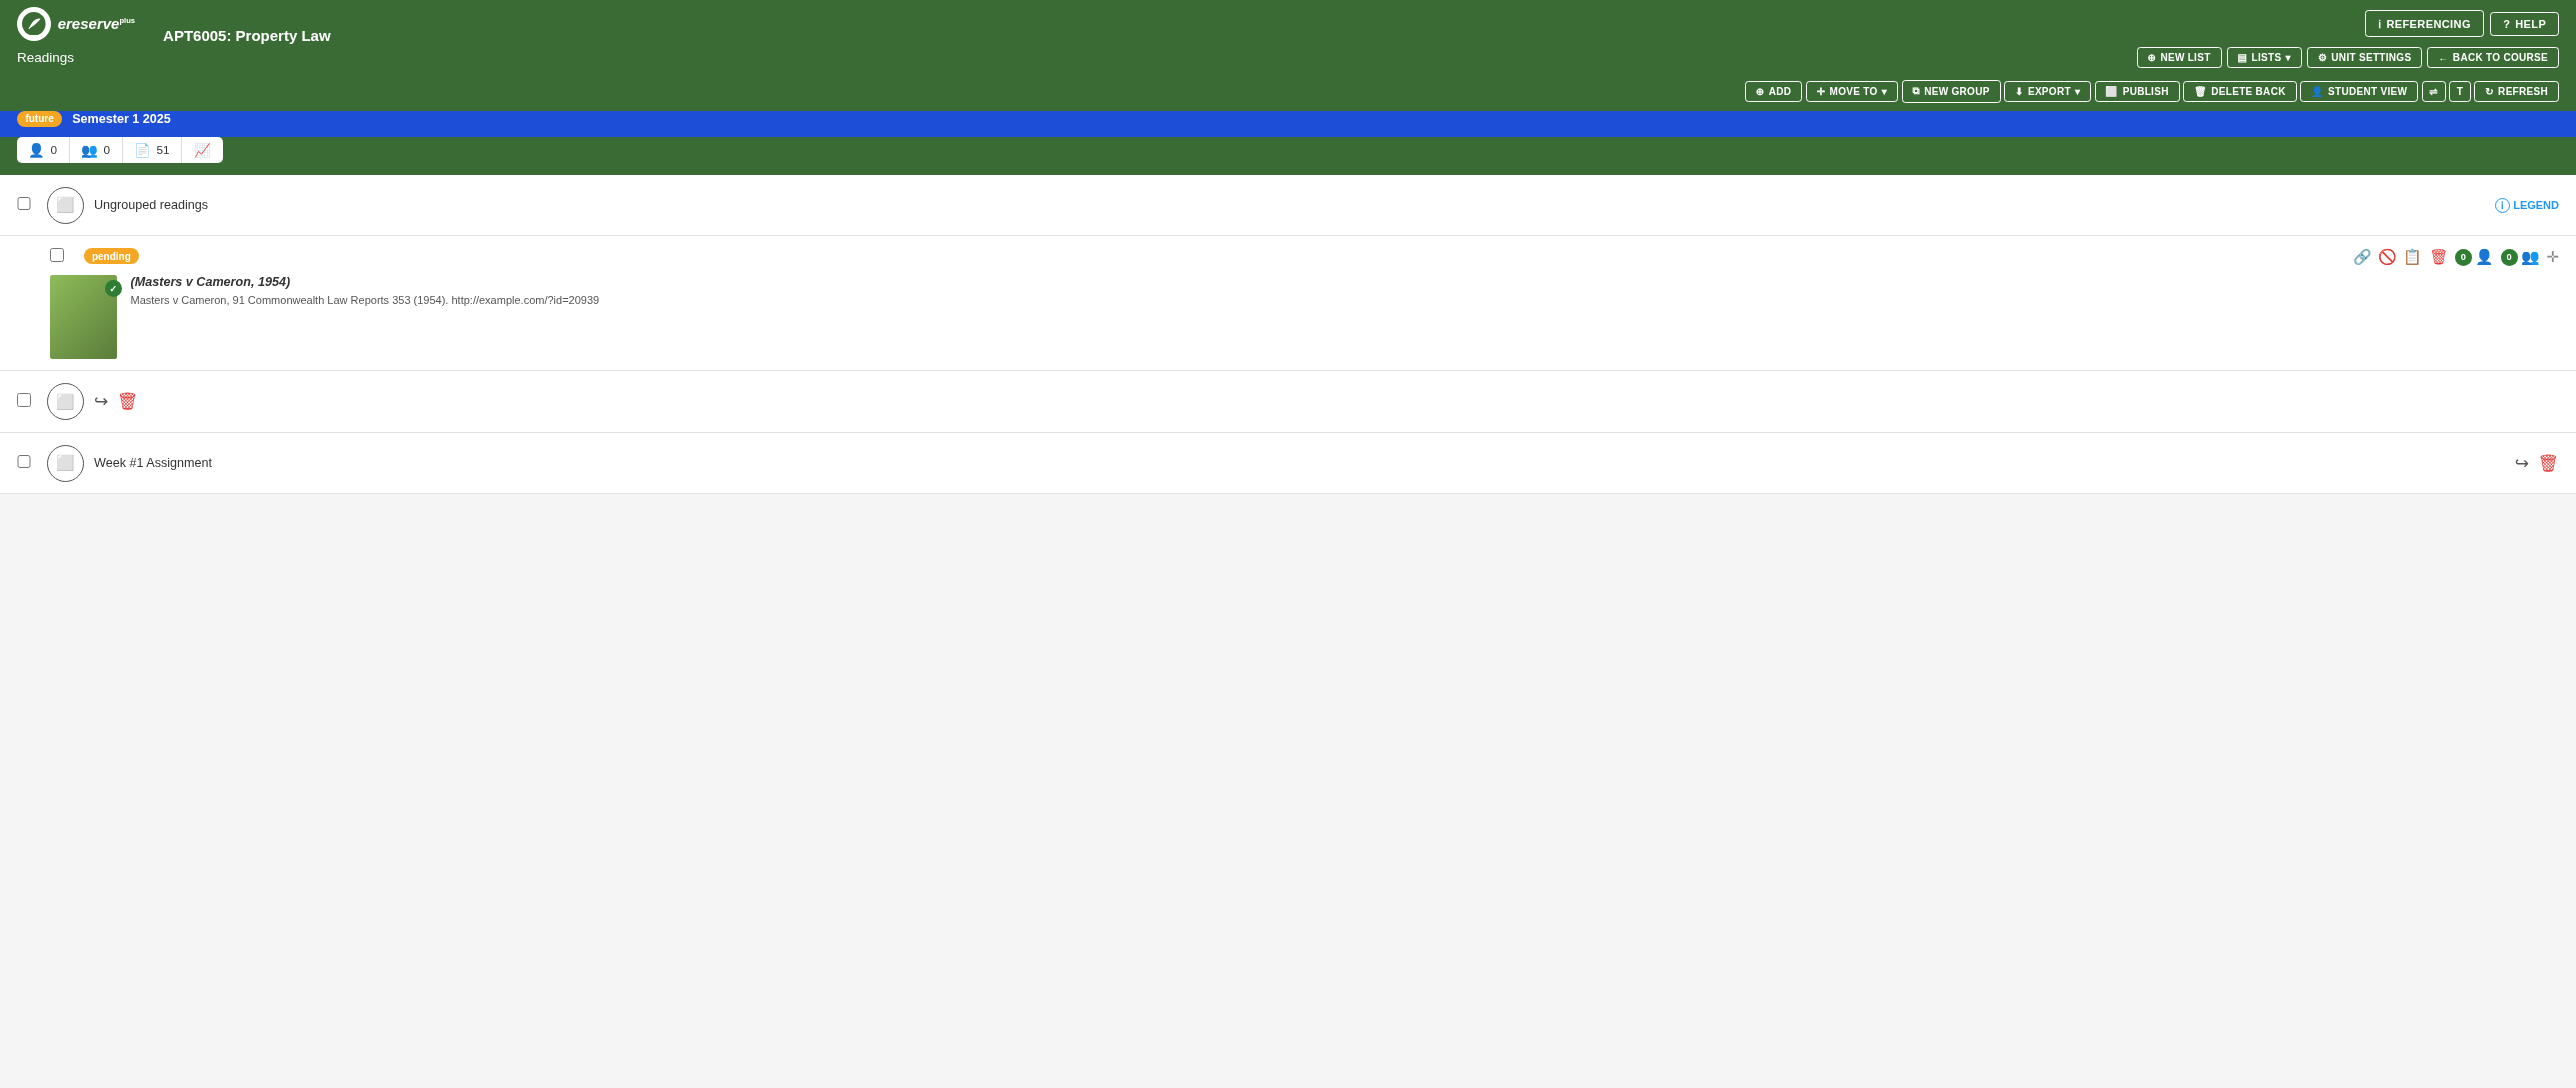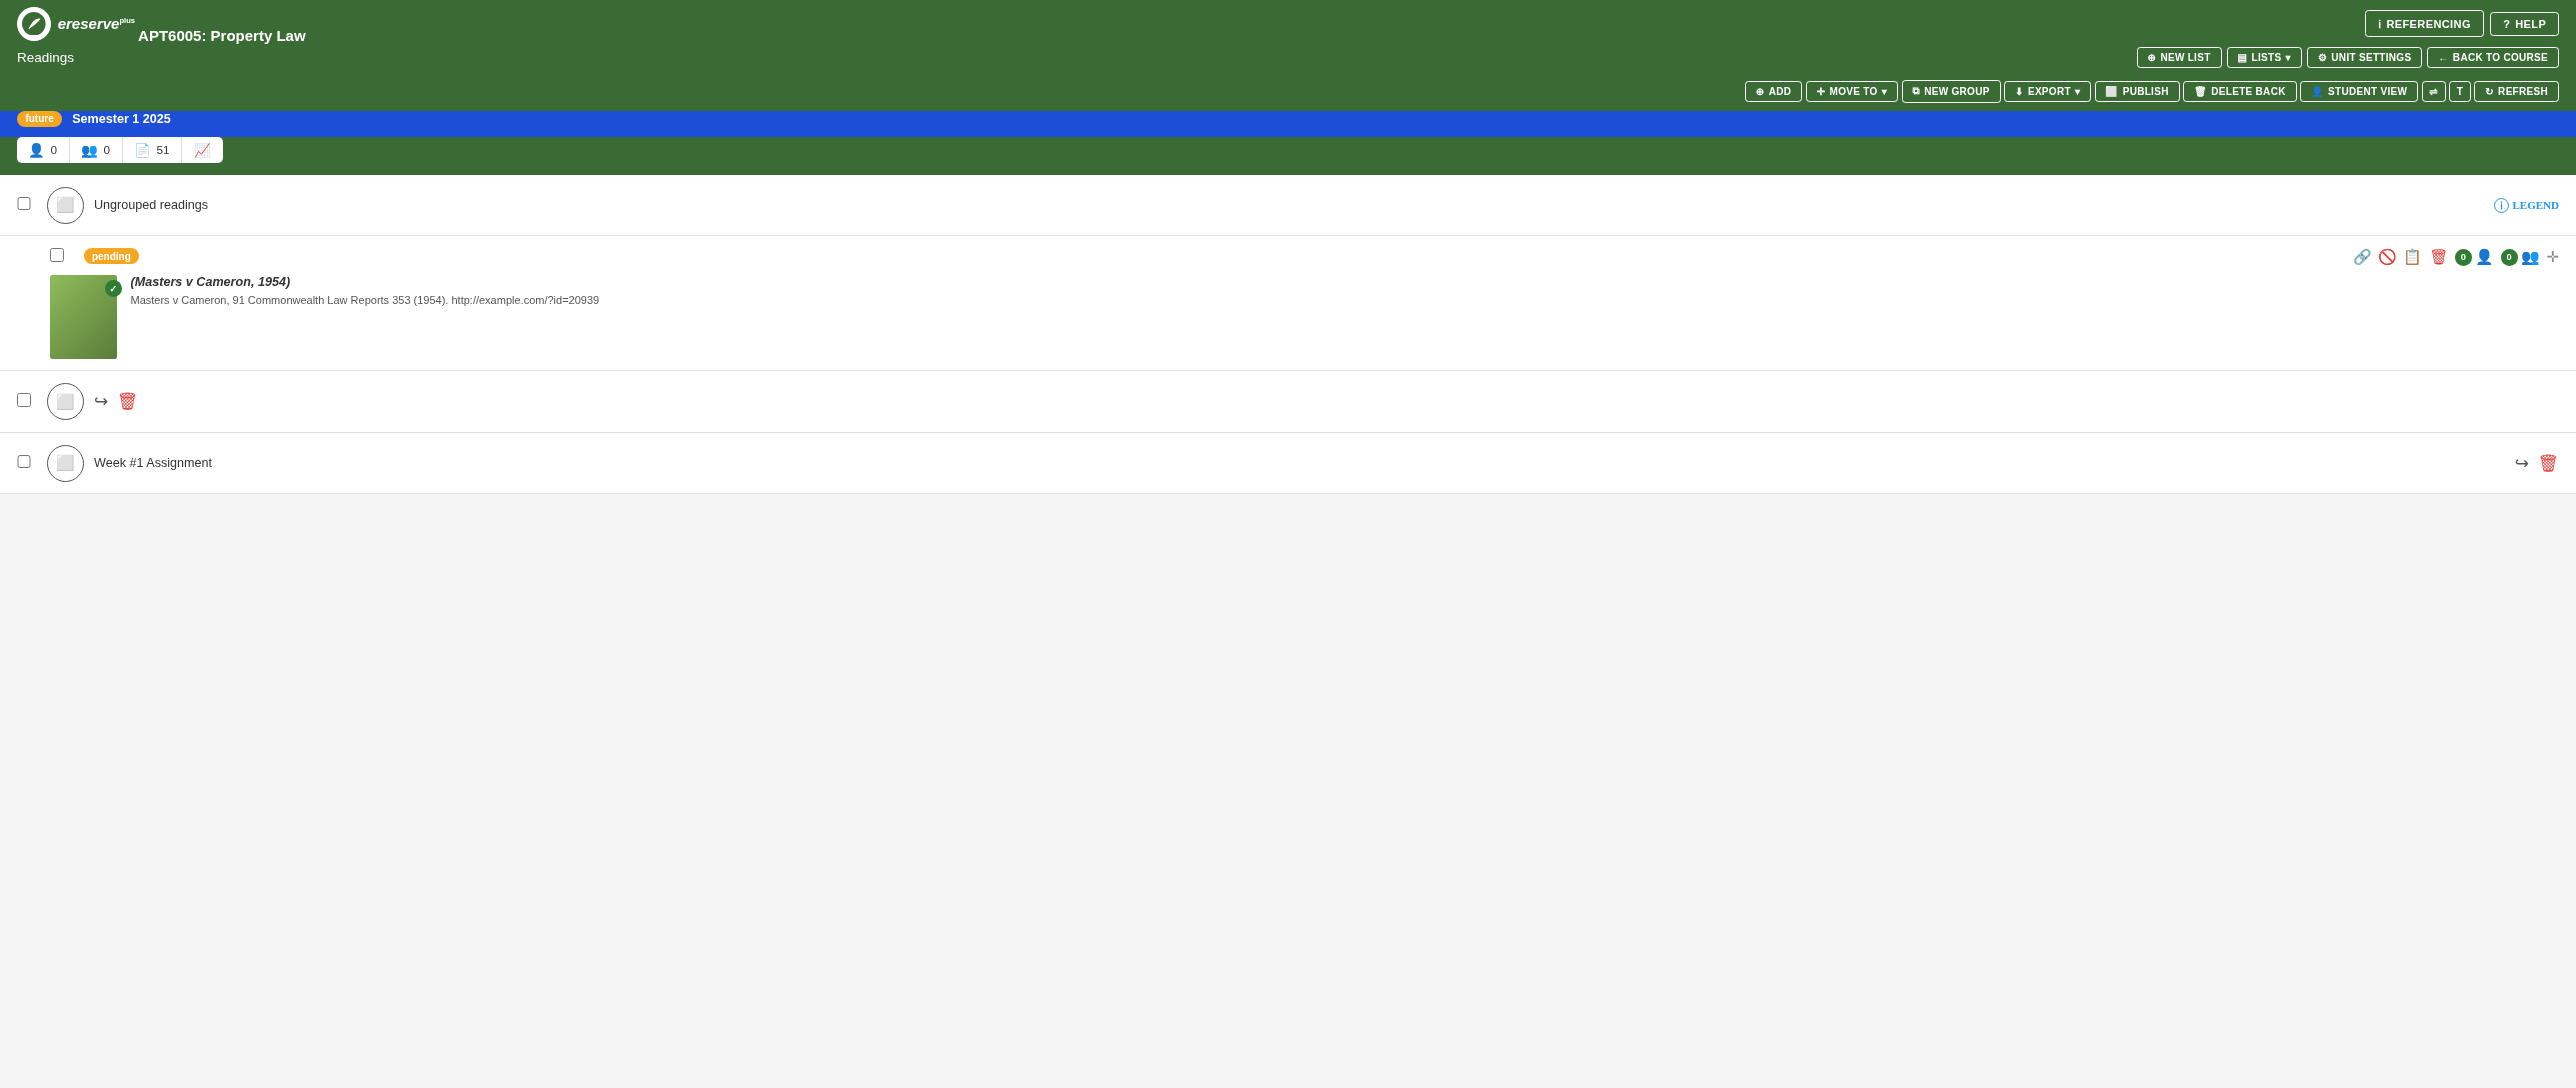--- a/index.html
+++ b/index.html
@@ -11,21 +11,21 @@
       color: white;
       padding: 0 17px;
       display: flex;
       align-items: center;
       justify-content: space-between;
       height: 47px;
     }
     .header-left {
       display: flex;
       align-items: center;
-      gap: 3px;
+      gap: 28px;
     }
     .logo {
       display: flex;
       align-items: center;
       gap: 6.7px;
     }
     .logo-circle {
       width: 34px;
       height: 34px;
       background: white;
@@ -494,21 +494,21 @@
     <div class="checkbox-area">
       <input type="checkbox" class="checkbox-input" style="">
     </div>
     <div class="folder-icon-circle">
       <span>⬜</span>
     </div>
     <div class="row-title">Ungrouped readings</div>
     <div class="row-actions">
       <span class="legend-link">
         <span style="width:15px;height:15px;border-radius:50%;border:1.7px solid #2196F3;display:inline-flex;align-items:center;justify-content:center;font-size:10px;color:#2196F3;">ℹ</span>
-        <span style="color:#2196F3;font-size:11px;font-weight:bold;font-family:Liberation Serif, serif;">LEGEND</span>
+        <span style="color:#2196F3;font-size:11px;font-weight:bold;">LEGEND</span>
       </span>
     </div>
   </div>
 
   <div class="reading-section">
     <div class="reading-header">
       <div class="reading-left">
         <input type="checkbox" class="checkbox-input" style="">
         <span class="pending-badge">pending</span>
       </div>

